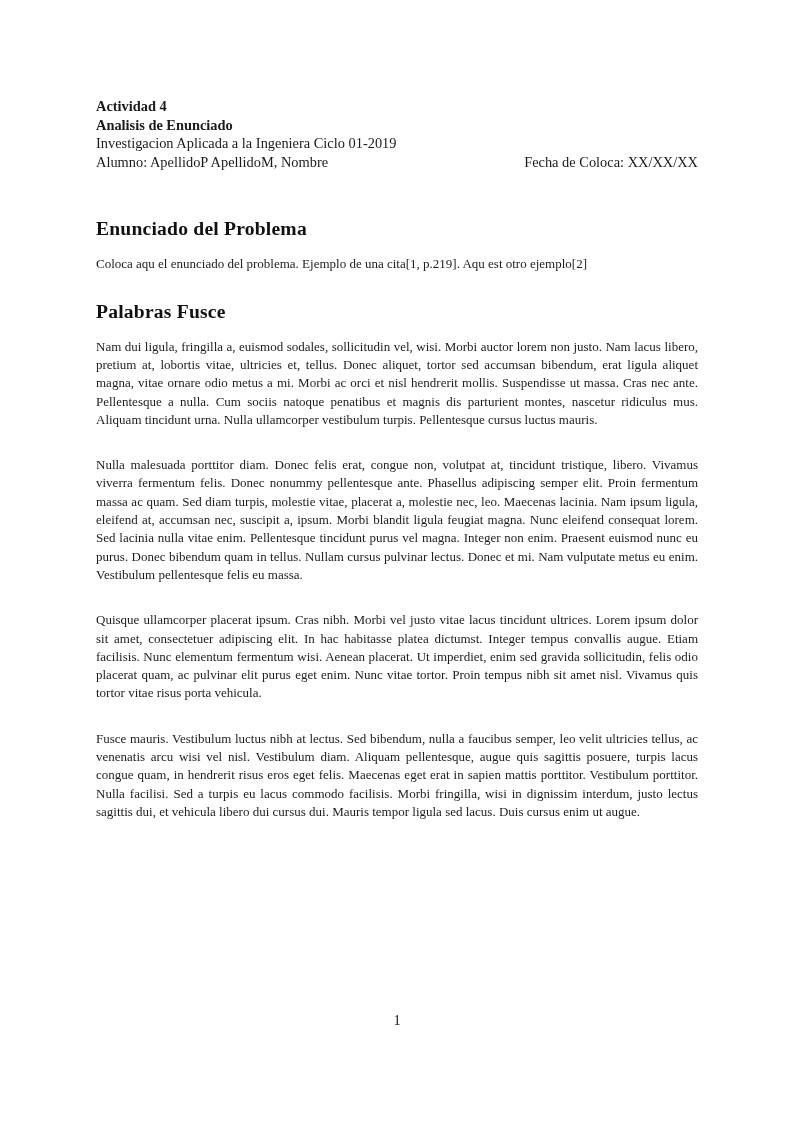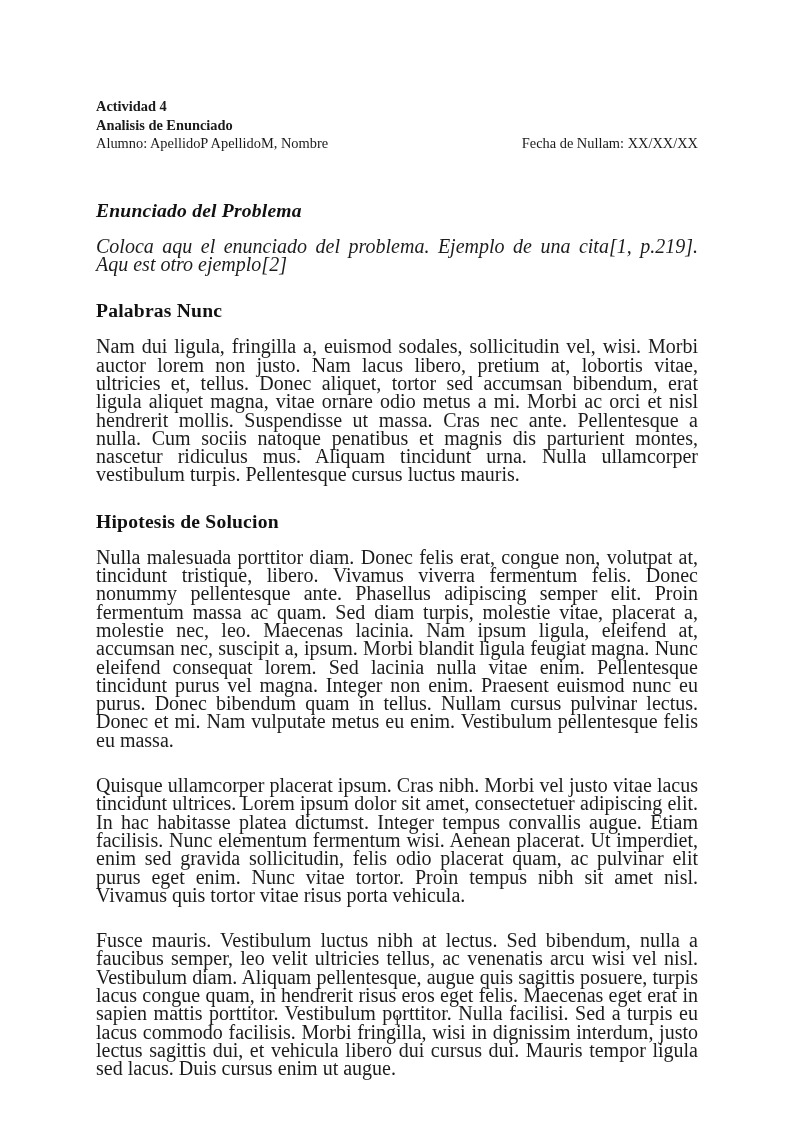--- a/index.html
+++ b/index.html
@@ -21,30 +21,30 @@
     font-size: 14.4px;
     line-height: 18.6px;
   }
   .hdr-bold { font-weight: bold; }
   .hdr-row {
     display: flex;
     justify-content: space-between;
     align-items: flex-end;
   }
   section.doc-section { margin-top: 27px; }
-  section.doc-section.first { margin-top: 47px; font-style: italic; }
+  section.doc-section.first { margin-top: 47px; }
   .section-title {
     font-size: 19.6px;
     font-weight: bold;
     letter-spacing: 0.2px;
     margin-bottom: 15px;
     color: #111111;
   }
   .section-body {
-    font-size: 20px;
+    font-size: 13px;
     line-height: 18.3px;
     text-align: justify;
     hyphens: auto;
     -webkit-hyphens: auto;
     color: #1c1c1c;
   }
   .page-footer {
     position: absolute;
     left: 0;
     top: 1012px;
@@ -54,38 +54,38 @@
   }
 </style>
 </head>
 <body>
 
 <div class="page">
 
   <header class="doc-header">
     <div class="hdr-bold">Actividad 4</div>
     <div class="hdr-bold">Analisis de Enunciado</div>
+    <div>Investigacion Aplicada a la Ingeniera Ciclo 01-2019</div>
     <div class="hdr-row">
       <span>Alumno: ApellidoP ApellidoM, Nombre</span>
-      <span>Fecha de Nullam: XX/XX/XX</span>
+      <span>Fecha de Coloca: XX/XX/XX</span>
     </div>
   </header>
 
   <section class="doc-section first">
     <h2 class="section-title">Enunciado del Problema</h2>
     <p class="section-body">Coloca aqu el enunciado del problema. Ejemplo de una cita[1, p.219]. Aqu est otro ejemplo[2]</p>
   </section>
 
   <section class="doc-section">
-    <h2 class="section-title">Palabras Nunc</h2>
+    <h2 class="section-title">Palabras Fusce</h2>
     <p class="section-body">Nam dui ligula, fringilla a, euismod sodales, sollicitudin vel, wisi. Morbi auctor lorem non justo. Nam lacus libero, pretium at, lobortis vitae, ultricies et, tellus. Donec aliquet, tortor sed accumsan bibendum, erat ligula aliquet magna, vitae ornare odio metus a mi. Morbi ac orci et nisl hendrerit mollis. Suspendisse ut massa. Cras nec ante. Pellentesque a nulla. Cum sociis natoque penatibus et magnis dis parturient montes, nascetur ridiculus mus. Aliquam tincidunt urna. Nulla ullamcorper vestibulum turpis. Pellentesque cursus luctus mauris.</p>
   </section>
 
   <section class="doc-section">
-    <h2 class="section-title">Hipotesis de Solucion</h2>
     <p class="section-body">Nulla malesuada porttitor diam. Donec felis erat, congue non, volutpat at, tincidunt tristique, libero. Vivamus viverra fermentum felis. Donec nonummy pellentesque ante. Phasellus adipiscing semper elit. Proin fermentum massa ac quam. Sed diam turpis, molestie vitae, placerat a, molestie nec, leo. Maecenas lacinia. Nam ipsum ligula, eleifend at, accumsan nec, suscipit a, ipsum. Morbi blandit ligula feugiat magna. Nunc eleifend consequat lorem. Sed lacinia nulla vitae enim. Pellentesque tincidunt purus vel magna. Integer non enim. Praesent euismod nunc eu purus. Donec bibendum quam in tellus. Nullam cursus pulvinar lectus. Donec et mi. Nam vulputate metus eu enim. Vestibulum pellentesque felis eu massa.</p>
   </section>
 
   <section class="doc-section">
     <p class="section-body">Quisque ullamcorper placerat ipsum. Cras nibh. Morbi vel justo vitae lacus tincidunt ultrices. Lorem ipsum dolor sit amet, consectetuer adipiscing elit. In hac habitasse platea dictumst. Integer tempus convallis augue. Etiam facilisis. Nunc elementum fermentum wisi. Aenean placerat. Ut imperdiet, enim sed gravida sollicitudin, felis odio placerat quam, ac pulvinar elit purus eget enim. Nunc vitae tortor. Proin tempus nibh sit amet nisl. Vivamus quis tortor vitae risus porta vehicula.</p>
   </section>
 
   <section class="doc-section">
     <p class="section-body">Fusce mauris. Vestibulum luctus nibh at lectus. Sed bibendum, nulla a faucibus semper, leo velit ultricies tellus, ac venenatis arcu wisi vel nisl. Vestibulum diam. Aliquam pellentesque, augue quis sagittis posuere, turpis lacus congue quam, in hendrerit risus eros eget felis. Maecenas eget erat in sapien mattis porttitor. Vestibulum porttitor. Nulla facilisi. Sed a turpis eu lacus commodo facilisis. Morbi fringilla, wisi in dignissim interdum, justo lectus sagittis dui, et vehicula libero dui cursus dui. Mauris tempor ligula sed lacus. Duis cursus enim ut augue.</p>
   </section>

